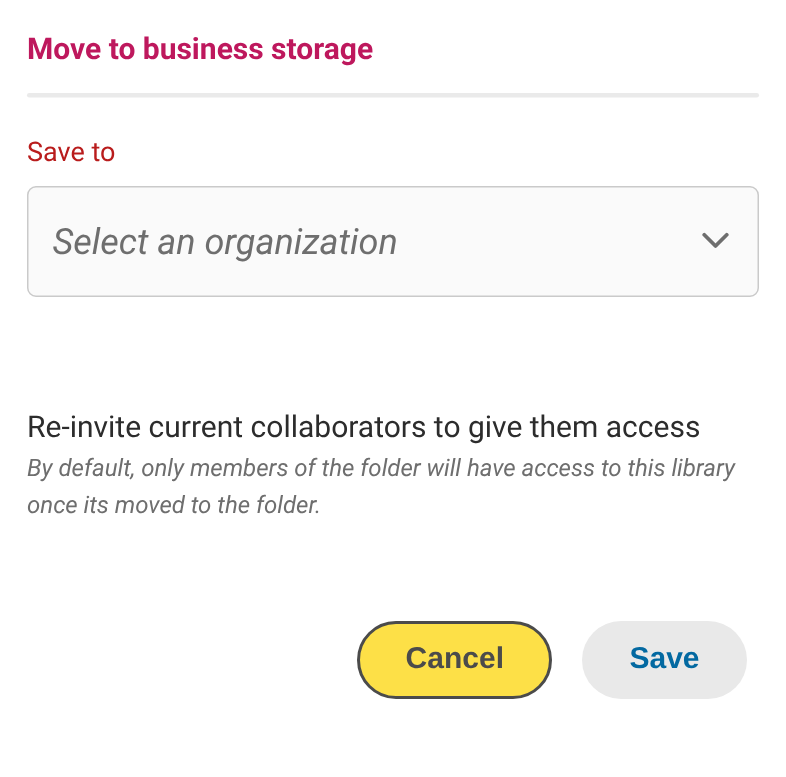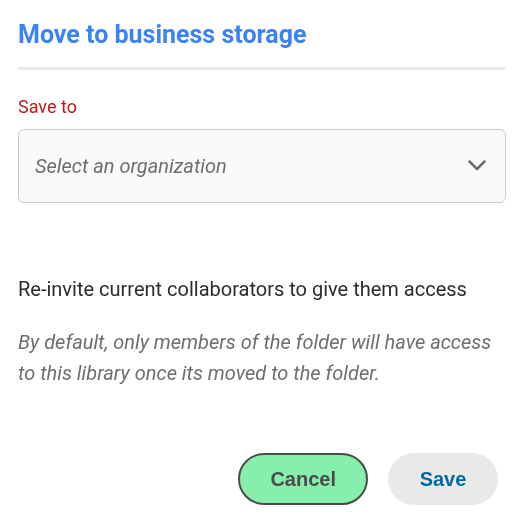--- a/index.html
+++ b/index.html
@@ -11,23 +11,23 @@
     body {
       font-family: -apple-system, BlinkMacSystemFont, "Segoe UI", Roboto, Helvetica, Arial, sans-serif;
       background: #ffffff;
       width: 524px;
       height: 518px;
       padding: 20px 18px;
       color: #2c2c2c;
     }
 
     .dialog-title {
-      font-size: 25px;
+      font-size: 20px;
       font-weight: 700;
-      color: #3b82f6;
+      color: #be185d;
       margin-bottom: 18px;
     }
 
     .divider {
       height: 3px;
       background: #eaeaea;
       border-radius: 2px;
       margin-bottom: 26px;
     }
 
@@ -42,21 +42,21 @@
       width: 100%;
     }
 
     .select-box {
       width: 100%;
       height: 74px;
       border: 1px solid #cacaca;
       border-radius: 6px;
       background: #fafafa;
       padding: 0 50px 0 16px;
-      font-size: 20px;
+      font-size: 24px;
       font-style: italic;
       color: #6e6e6e;
       cursor: pointer;
       display: flex;
       align-items: center;
     }
 
     .chevron-icon {
       position: absolute;
       right: 20px;
@@ -67,26 +67,26 @@
 
     .chevron-icon svg {
       width: 18px;
       height: 12px;
     }
 
     .section-heading {
       font-size: 20px;
       color: #2c2c2c;
       margin-top: 72px;
-      margin-bottom: 24px;
+      margin-bottom: 2px;
       line-height: 1.4;
     }
 
     .description-text {
-      font-size: 20px;
+      font-size: 16px;
       font-style: italic;
       color: #6e6e6e;
       line-height: 1.55;
     }
 
     .button-row {
       display: flex;
       justify-content: flex-end;
       gap: 20px;
       margin-top: 64px;
@@ -99,21 +99,21 @@
       font-size: 20px;
       font-weight: 600;
       cursor: pointer;
       display: inline-flex;
       align-items: center;
       justify-content: center;
       padding: 0 30px;
     }
 
     .btn-cancel {
-      background: #86efac;
+      background: #fde047;
       border: 2px solid #4b4b4b;
       color: #4b4b4b;
       min-width: 114px;
     }
 
     .btn-save {
       background: #e9e9e9;
       border: none;
       color: #0369a1;
       min-width: 110px;

